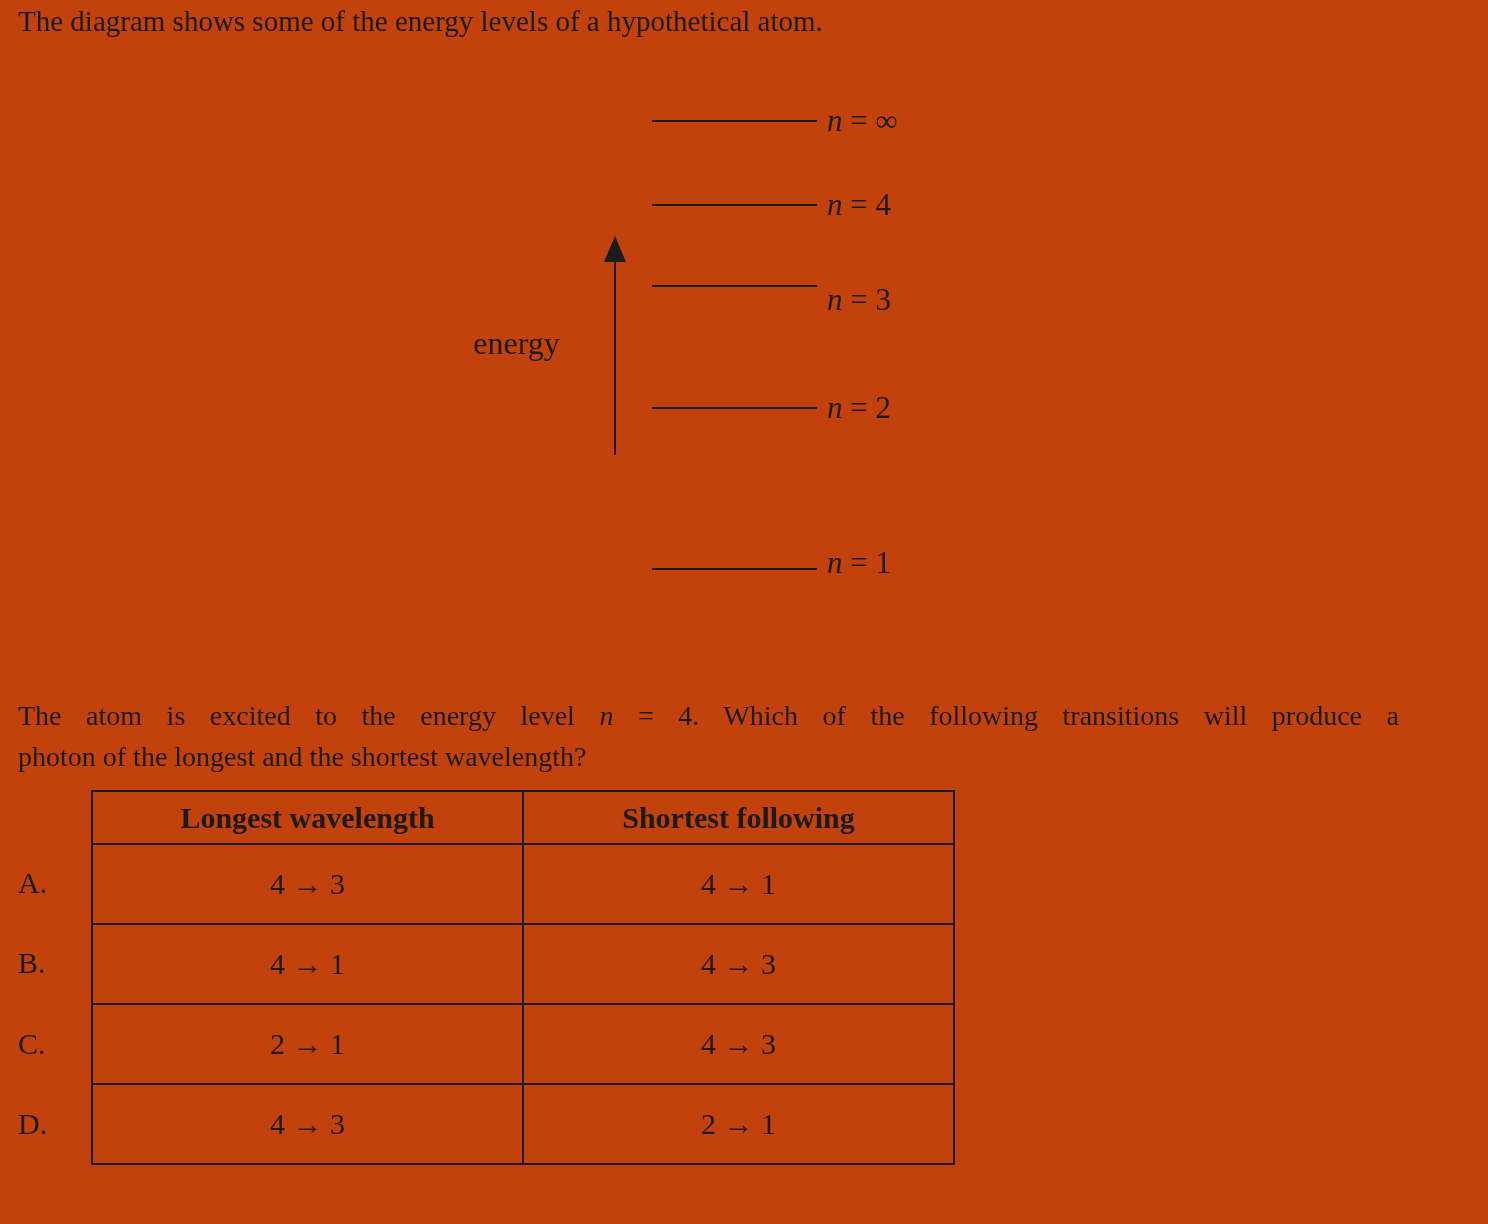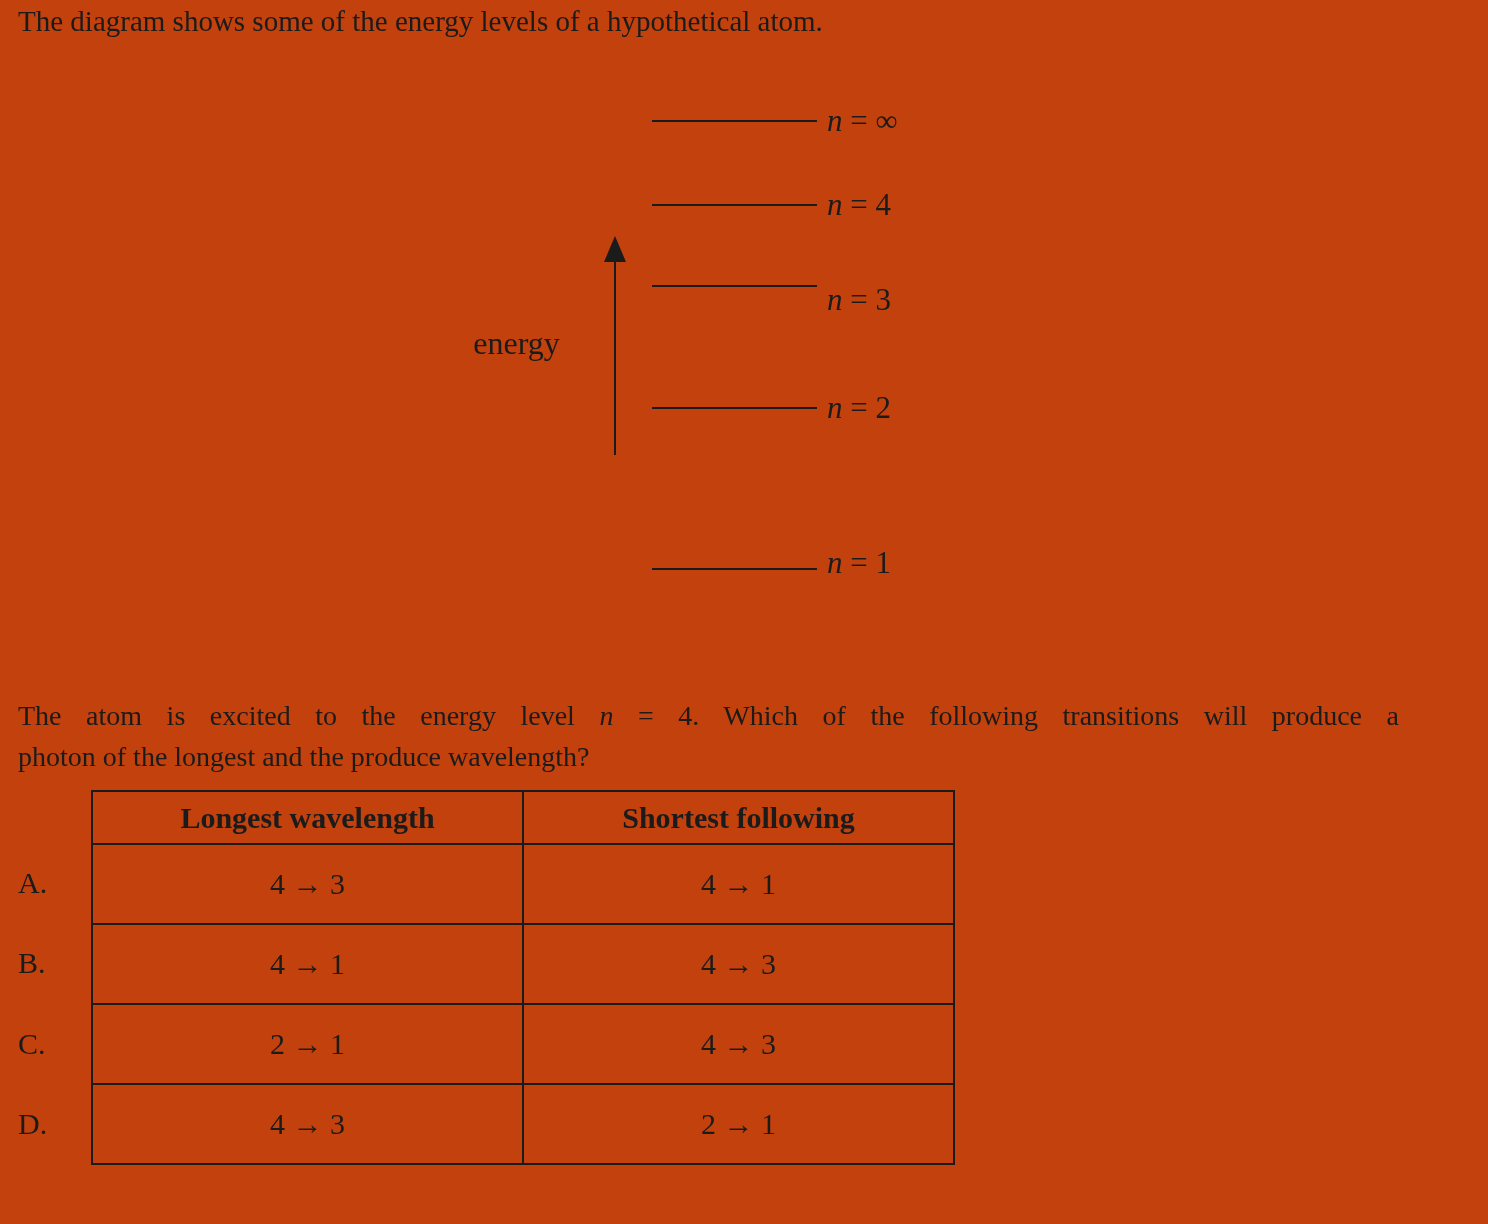--- a/index.html
+++ b/index.html
@@ -153,21 +153,21 @@
     <div class="level-line lv4-line"></div>
     <div class="level-label lv4-label"><i>n</i><span> = 1</span></div>
 
     <div class="arrow-shaft"></div>
     <div class="arrow-head"></div>
     <div class="energy-label">energy</div>
   </div>
 
   <div class="question">
     <div class="q-line1"><span>The atom is excited to the energy level </span><i>n</i><span> = 4.  Which of the following transitions will produce a</span></div>
-    <div class="q-line2">photon of the longest and the produce wavelength?</div>
+    <div class="q-line2">photon of the longest and the shortest wavelength?</div>
   </div>
 
   <div class="option-letter opt-a">A.</div>
   <div class="option-letter opt-b">B.</div>
   <div class="option-letter opt-c">C.</div>
   <div class="option-letter opt-d">D.</div>
 
   <table class="options-table">
     <thead>
       <tr>

